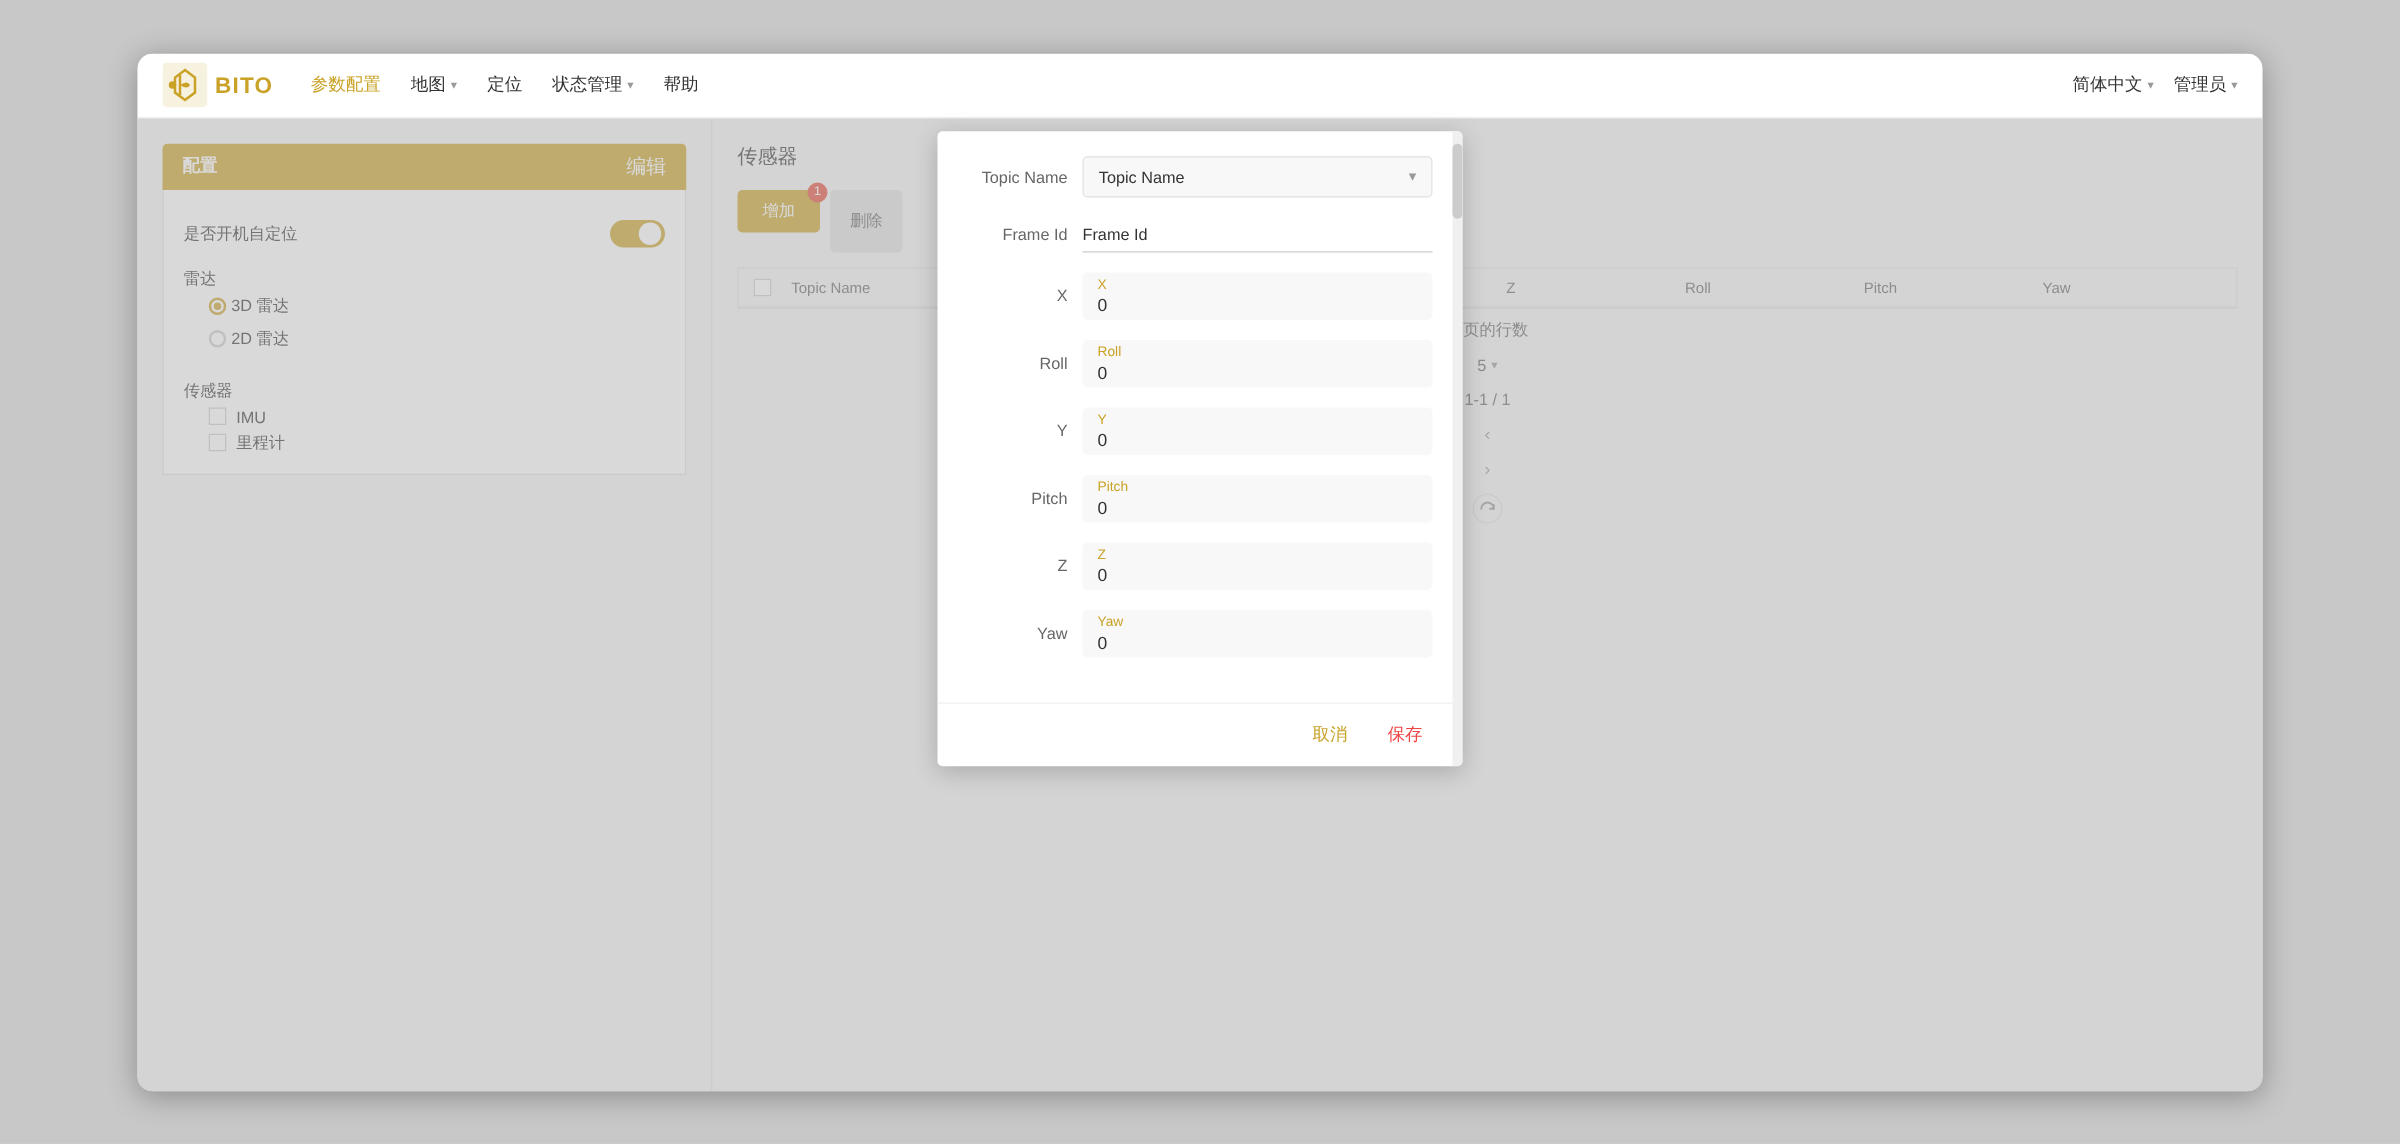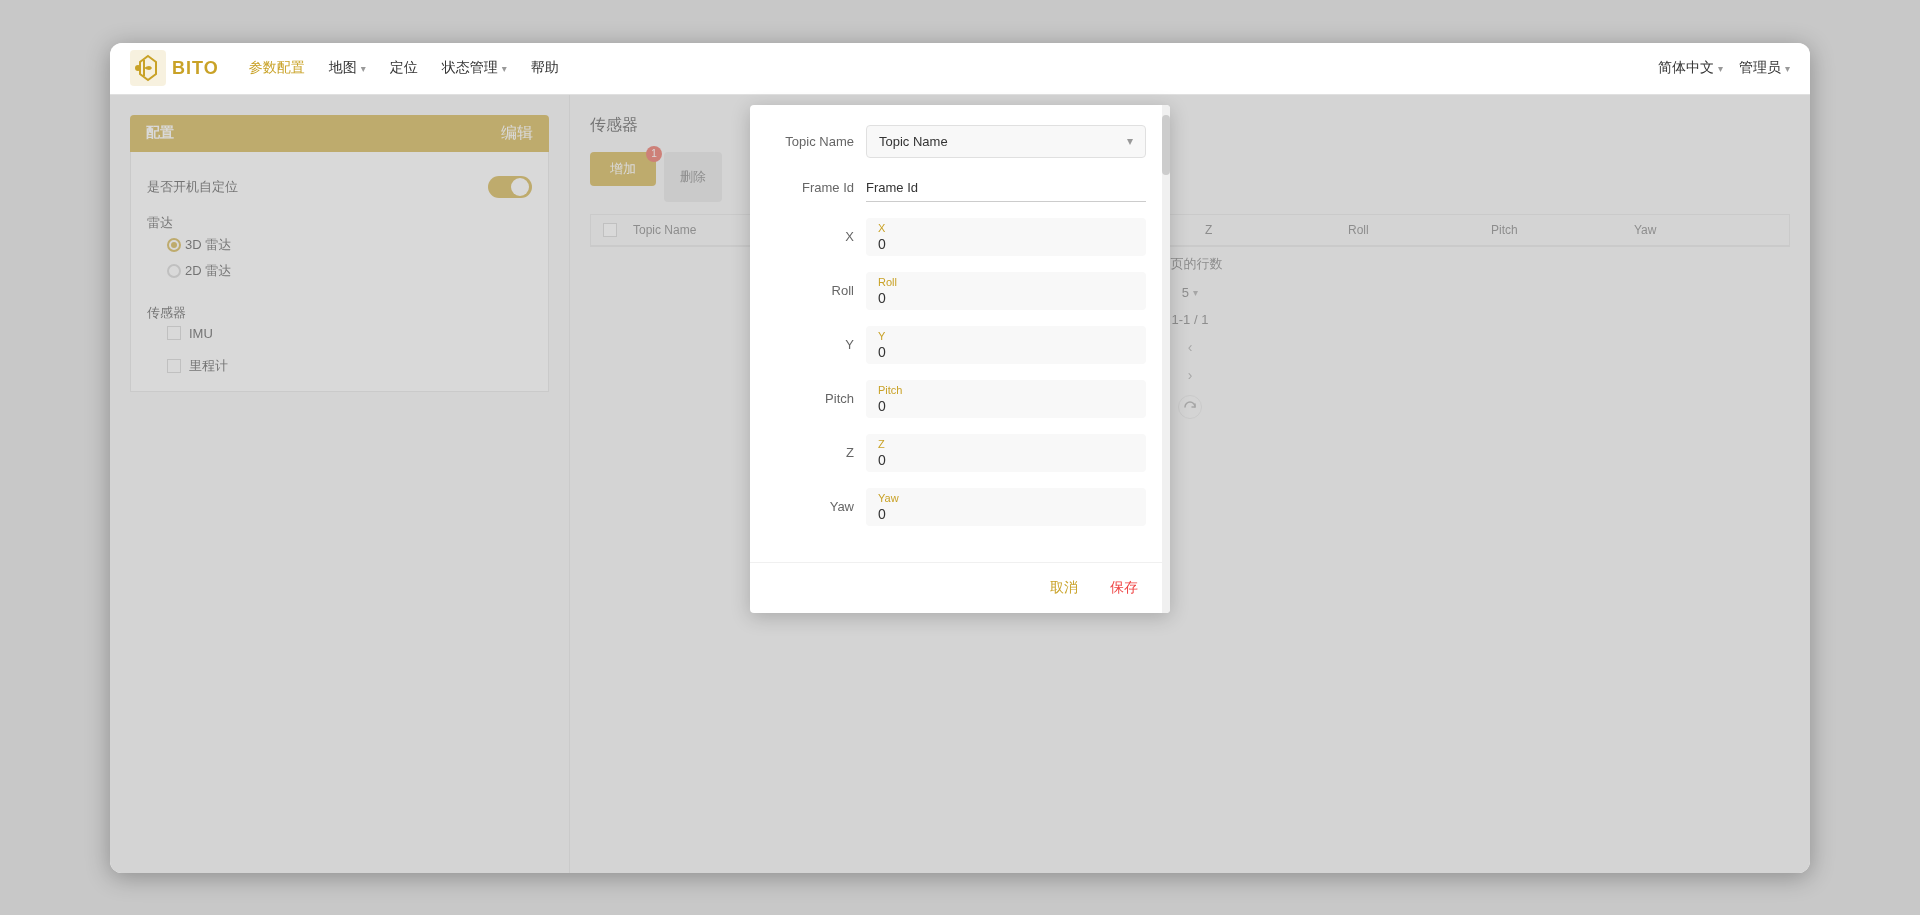--- a/index.html
+++ b/index.html
@@ -205,21 +205,21 @@
       background: #c9a227;
       border-radius: 50%;
     }
     .radio-circle.unchecked {
       border-color: #ccc;
     }
 
     .checkbox-group {
       display: flex;
       flex-direction: column;
-      gap: 16px;
+      gap: 4px;
       padding-left: 20px;
     }
     .checkbox-item {
       display: flex;
       align-items: center;
       gap: 8px;
       font-size: 13px;
       color: #333;
     }
     .checkbox-box {

